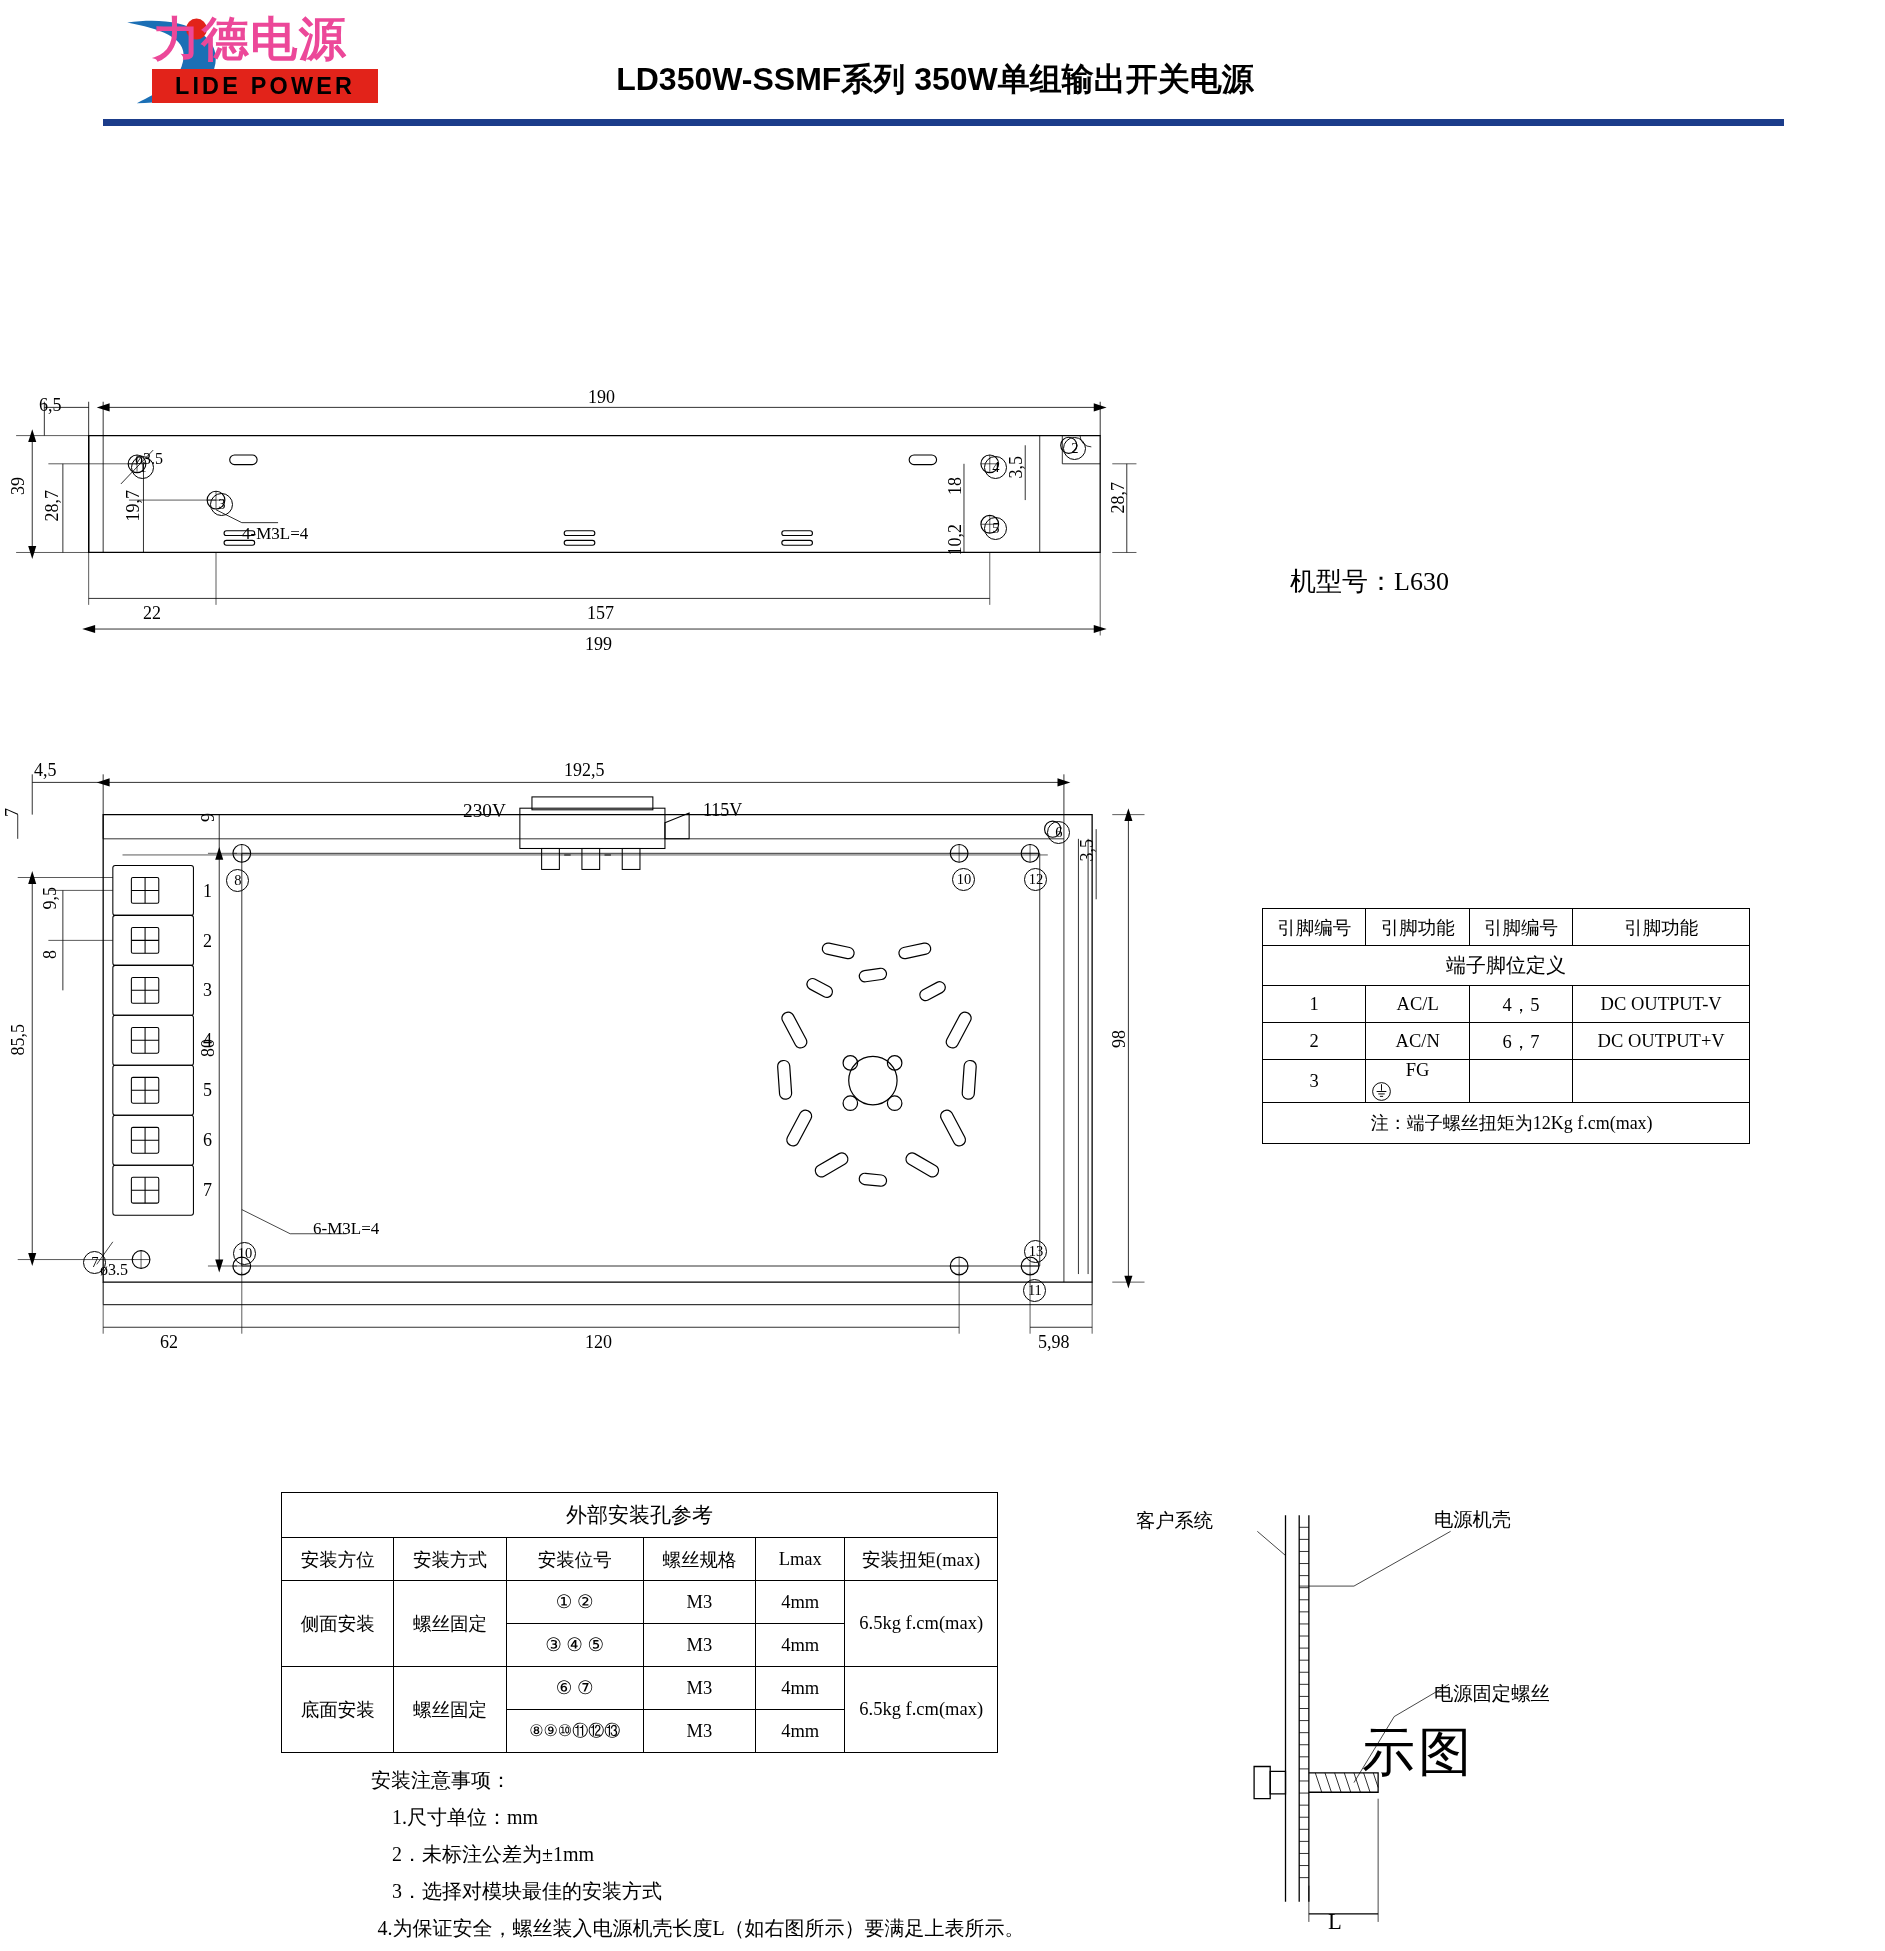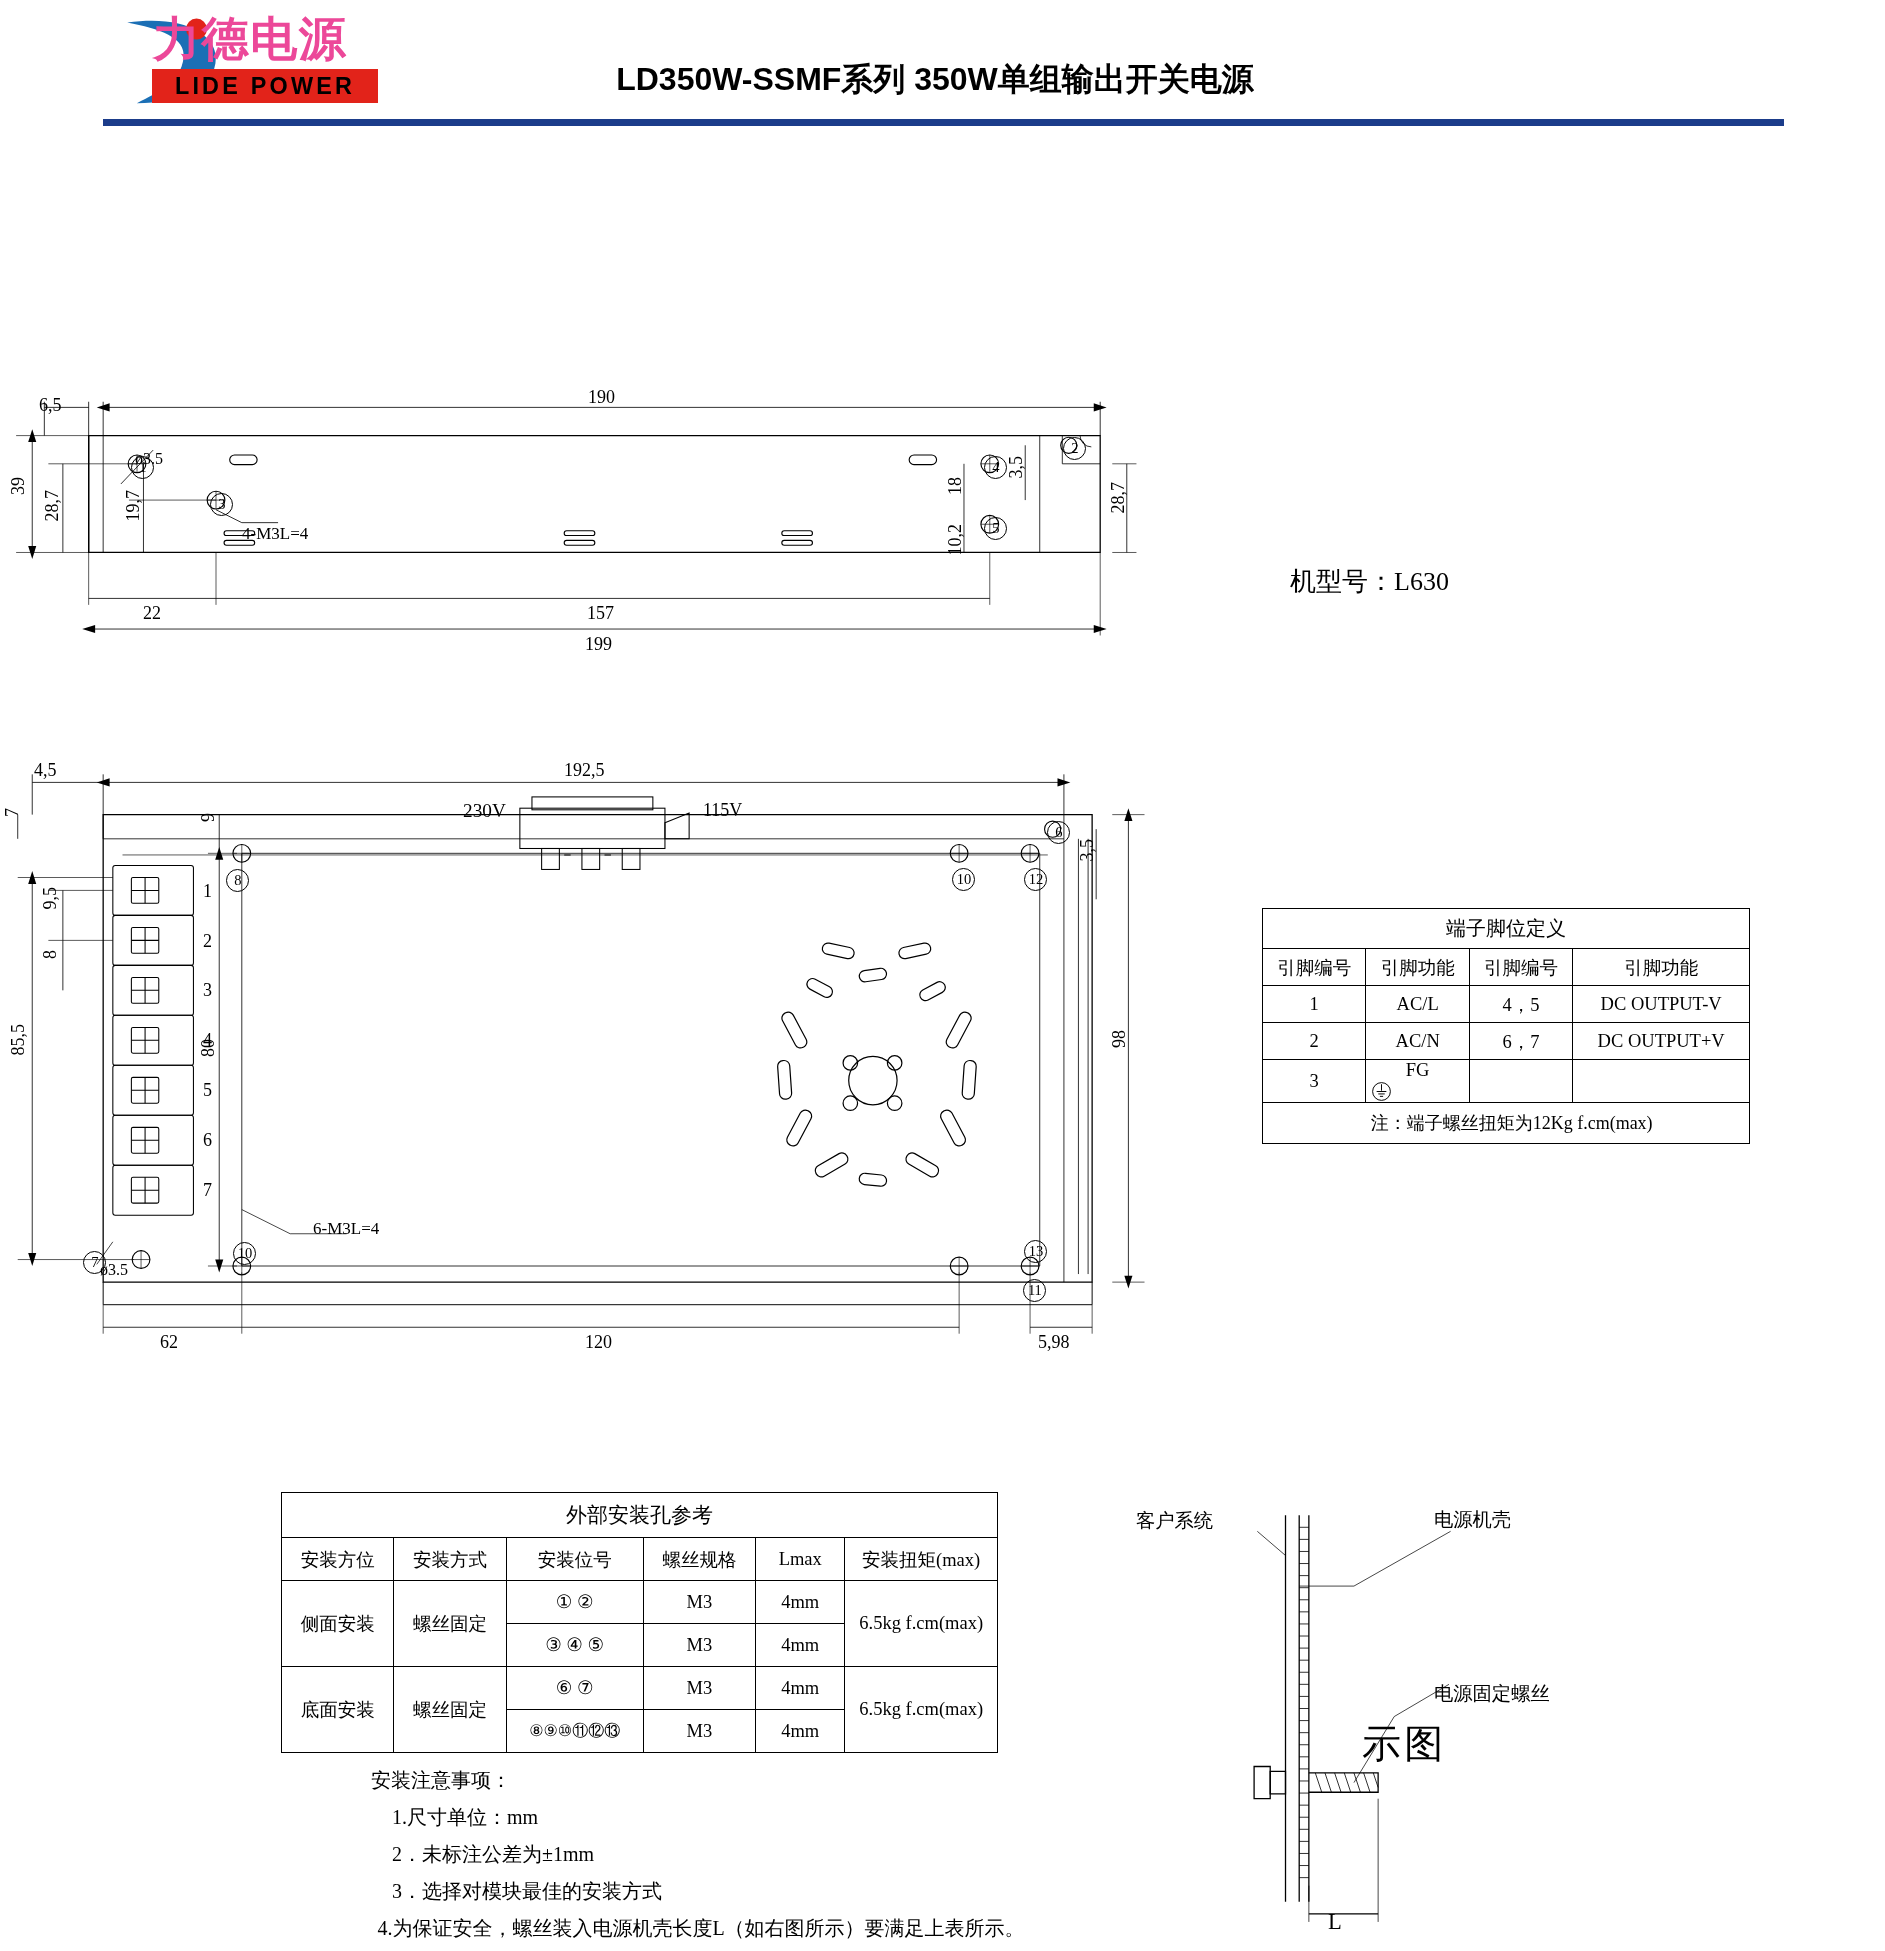--- a/index.html
+++ b/index.html
@@ -26,21 +26,21 @@
   #pin-table td{height:36px;}
   #pin-table td.title{height:39px;font-size:20px;}
   #pin-table td.note{text-align:center;padding-left:11.3px;height:40px;font-size:18px;}
   #mount-table{position:absolute;left:281px;top:1492px;width:717px;}
   #mount-table td{height:42px;}
   #mount-table td.title{height:44px;font-size:21px;}
   #model-no{position:absolute;left:1290px;top:564px;font-family:"Liberation Serif",serif;font-size:26px;}
   #notes{position:absolute;left:371px;top:1762px;font-family:"Liberation Serif",serif;font-size:20px;line-height:37px;}
   #notes .nt-title{margin-left:0px;}
   #notes .nt{margin-left:21px;}
-  #shitu{position:absolute;left:1362px;top:1717px;font-family:"Liberation Serif",serif;font-size:39px;letter-spacing:3.2px;}
+  #shitu{position:absolute;left:1362px;top:1717px;font-family:"Liberation Serif",serif;font-size:53px;letter-spacing:3.2px;}
   .circnum{display:inline-block;border:0.8px solid #000;border-radius:50%;width:21px;height:21px;line-height:21px;font-size:14.5px;text-align:center;margin:0 2.4px;}
 </style>
 </head>
 <body>
 
 <div id="header">
   <div id="logo-wrap">
     <svg width="137" height="105" viewBox="0 0 170 130">
       <path d="M30 18 C 95 8, 140 30, 140 62 C 140 100, 95 118, 42 118 C 70 104, 96 92, 100 62 C 103 36, 70 26, 30 18 Z" fill="#1b6fb5"></path>
       <circle cx="116" cy="26" r="13" fill="#e2231a"></circle>
@@ -339,28 +339,28 @@
   <div class="abs" style="left:1021px;top:521px;"><span class="circnum">11</span></div>
   <div class="abs" style="left:1022px;top:110px;"><span class="circnum">12</span></div>
   <div class="abs" style="left:1022px;top:482px;"><span class="circnum">13</span></div>
 </div>
 
 <div id="model-no">机型号：L630</div>
 
 <table id="pin-table">
   <tbody>
       <tr>
-        <td class="title" colspan="4">端子脚位定义</td>
-      </tr>
-  <tr>
     <td>引脚编号</td>
     <td>引脚功能</td>
     <td>引脚编号</td>
     <td>引脚功能</td>
   </tr>
+  <tr>
+        <td class="title" colspan="4">端子脚位定义</td>
+      </tr>
   <tr>
     <td>1</td>
     <td>AC/L</td>
     <td>4，5</td>
     <td>DC OUTPUT-V</td>
   </tr>
   <tr>
     <td>2</td>
     <td>AC/N</td>
     <td>6，7</td>

